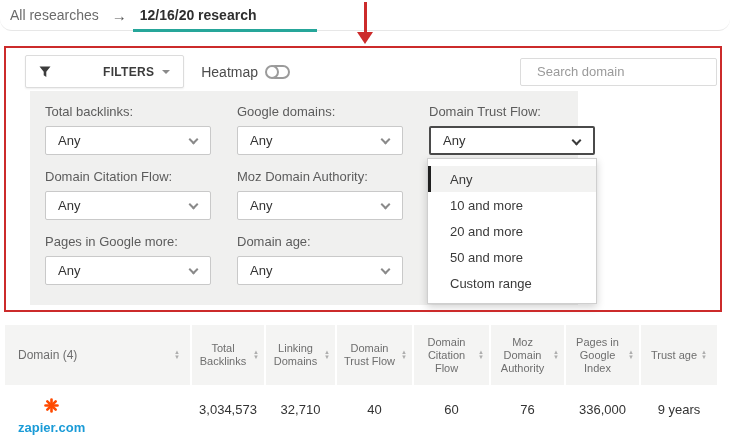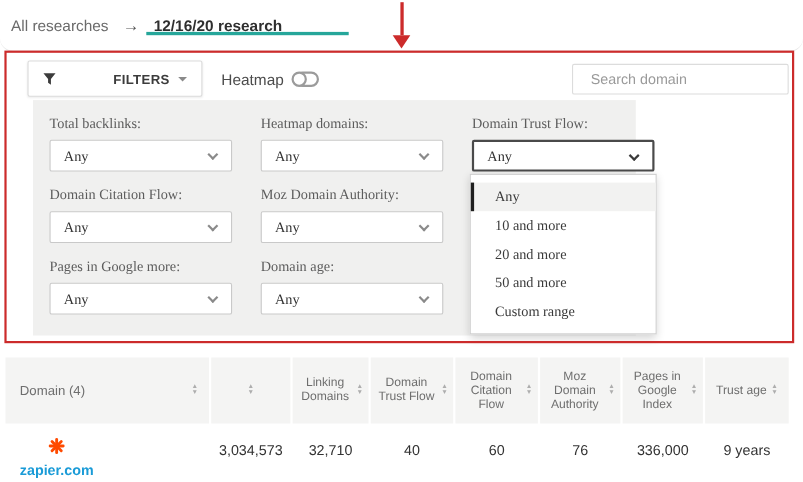--- a/index.html
+++ b/index.html
@@ -4,21 +4,21 @@
 <style>
   * { margin:0; padding:0; box-sizing:border-box; }
   body { background:#fff; }
   .page {
     position:relative; width:730px; height:438px; overflow:hidden;
     background:#fff; font-family:"Liberation Sans", sans-serif;
   }
 
   
   .crumbbar {
-    position:absolute; top:0; left:0; width:100%; height:47px;
+    position:absolute; top:0; left:0; width:100%; height:31px;
     border-bottom:1px solid #e7e7e7;
     display:flex; align-items:center; padding:0 10px; gap:13px;
     font-size:14px; color:#6b6b6b;border-radius:12px;
   }
   .crumb-all { cursor:pointer; }
   .crumb-sep { color:#555; font-size:15px; }
   .crumb-current { color:#2f2f2f; font-weight:bold; }
   .tab-underline {
     position:absolute; left:133px; top:29px; width:184px; height:3px;
     background:#26a69a;
@@ -74,21 +74,20 @@
   .searchbox input {
     border:none; outline:none; flex:1; font-size:13px; color:#333;
     font-family:"Liberation Sans", sans-serif; background:transparent;
   }
   .searchbox input::placeholder { color:#9a9a9a; }
 
   
   .filter-panel {
     position:absolute; left:30px; top:91px; width:548px; height:214px;
     background:#f0f0ef;
-    font-family:Liberation Serif, serif;
   }
   .filter-field { position:absolute; width:166px; }
   .filter-field .flabel {
     font-size:13px; color:#5c5c5c; margin-bottom:7px; display:block;
   }
   .select {
     position:relative; height:29px; background:#fff; border:1px solid #c9c9c9;
     border-radius:2px; display:flex; align-items:center; padding:0 12px;
     font-size:13px; color:#333; cursor:pointer;
   }
@@ -200,21 +199,21 @@
 
     <div class="filter-field f0">
       <span class="flabel">Total backlinks:</span>
       <div class="select">
         <span>Any</span>
         <span class="chev"></span>
       </div>
     </div>
 
     <div class="filter-field f1">
-      <span class="flabel">Heatmap domains:</span>
+      <span class="flabel">Google domains:</span>
       <div class="select">
         <span>Any</span>
         <span class="chev"></span>
       </div>
     </div>
 
     <div class="filter-field f2">
       <span class="flabel">Domain Trust Flow:</span>
       <div class="select focused">
         <span>Any</span>
@@ -263,20 +262,21 @@
     </div>
   </div>
 
   <div class="results">
 
     <div class="th domain-h">
       <span class="hlabel">Domain (4)</span>
       <span class="sort-icon"></span>
     </div>
     <div class="th">
+      <span class="hlabel">Total Backlinks</span>
       <span class="sort-icon"></span>
     </div>
     <div class="th">
       <span class="hlabel">Linking Domains</span>
       <span class="sort-icon"></span>
     </div>
     <div class="th">
       <span class="hlabel">Domain Trust Flow</span>
       <span class="sort-icon"></span>
     </div>

